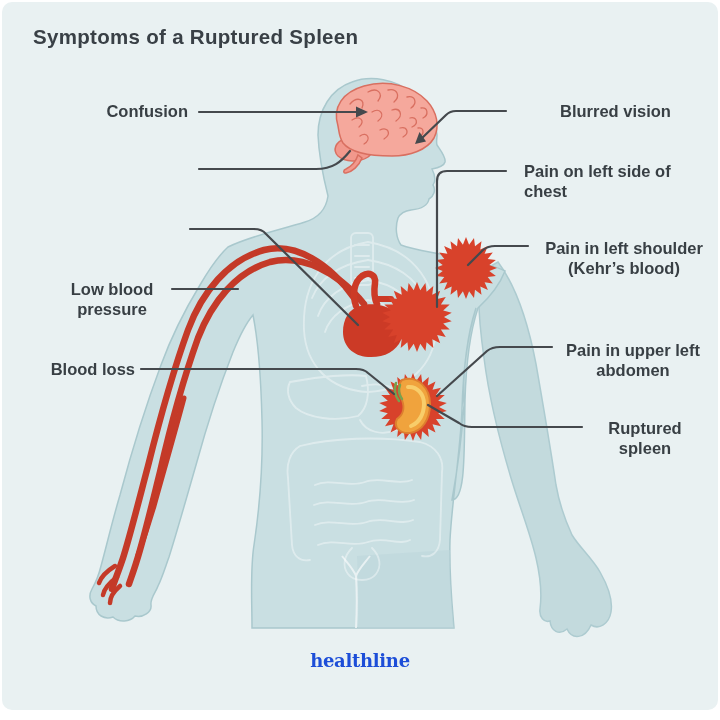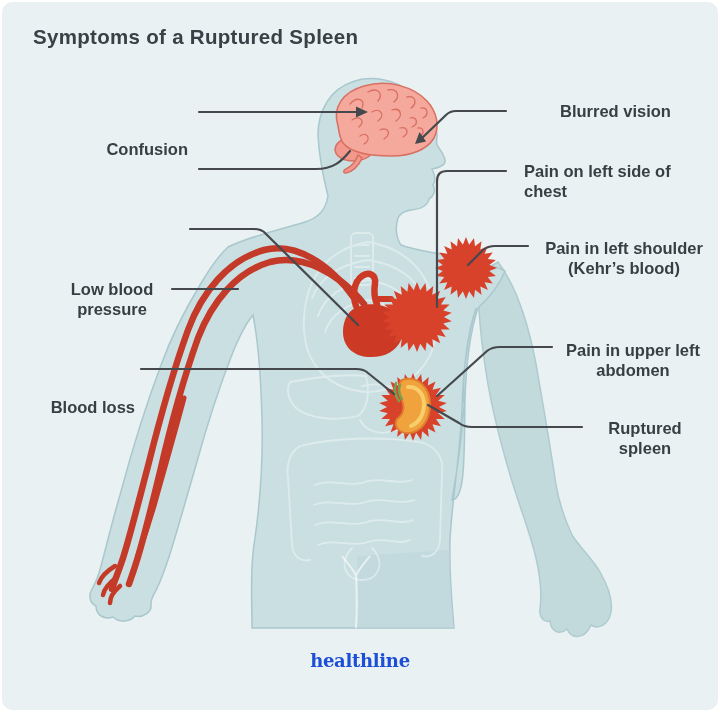--- a/index.html
+++ b/index.html
@@ -1,20 +1,20 @@
 <!DOCTYPE html>
 <html><head>
 <meta charset="utf-8">
 <style>
   html,body{margin:0;padding:0;background:#ffffff;}
   .stage{position:relative;width:720px;height:720px;font-family:"Liberation Sans",sans-serif;overflow:hidden;}
   .stage svg{position:absolute;left:0;top:0;}
   .title{position:absolute;left:33px;top:25px;font-size:20.5px;font-weight:700;color:#394046;letter-spacing:.3px;}
   .lbl{position:absolute;font-size:16.5px;line-height:20px;font-weight:700;color:#383f44;}
-  .lbl.right{text-align:right;margin-top:38px;}
+  .lbl.right{text-align:right;}
   .lbl.center{text-align:center;}
   #lbl-confusion{right:532px;top:101px;}
   #lbl-lightheadedness{right:528px;top:159px;}
   #lbl-rapid{right:536px;top:219px;}
   #lbl-lowbp{right:552px;top:279px;width:112px;}
   #lbl-bloodloss{right:585px;top:359px;}
   #lbl-blurred{left:524px;top:101px;margin-left:36px;}
   #lbl-chest{left:524px;top:161px;width:182px;}
   #lbl-shoulder{left:528px;top:238px;width:192px;}
   #lbl-abdomen{left:564px;top:340px;width:138px;}

